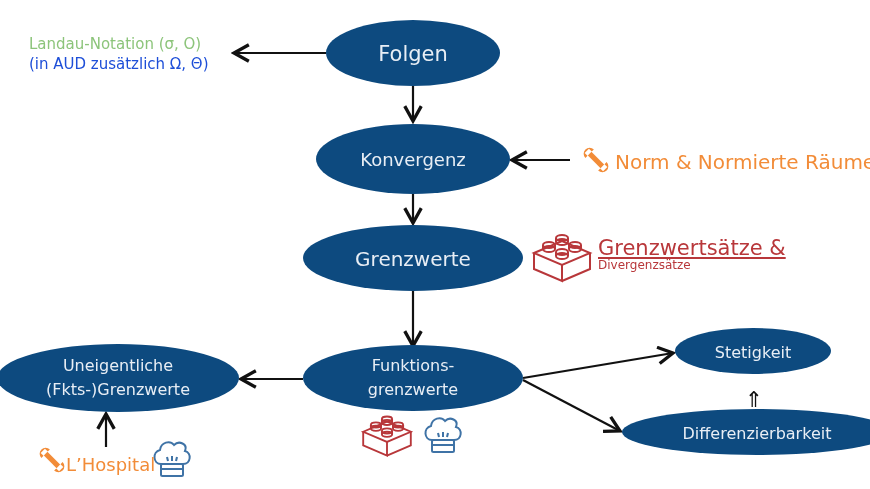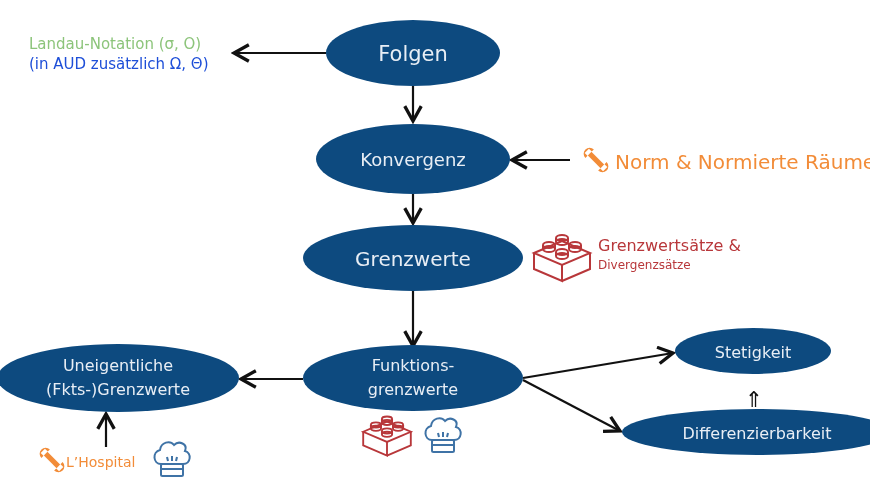--- a/index.html
+++ b/index.html
@@ -130,16 +130,16 @@
     <line x1="0" y1="-4" x2="0" y2="1"></line>
     <line x1="5" y1="-3" x2="4" y2="1"></line>
   </g>
 </svg>
 
 <div class="lbl green" style="left:29px; top:35px; font-size:15px;">Landau-Notation (σ, O)</div>
 <div class="lbl grey" style="left:29px; top:55px; font-size:15px;">(in AUD zusätzlich Ω, Θ)</div>
 
 <div class="lbl orange" style="left:615px; top:150px; font-size:20px;">Norm &amp; Normierte Räume</div>
 
-<div class="lbl red" style="left:598px; top:236px; font-size:16px;">Grenzwertsätze &amp;</div>
+<div class="lbl red" style="left:598px; top:236px; font-size:21px;text-decoration:underline;">Grenzwertsätze &amp;</div>
 <div class="lbl red" style="left:598px; top:258px; font-size:12px;">Divergenzsätze</div>
 
-<div class="lbl orange" style="left:66px; top:454px; font-size:14px;">L’Hospital</div>
+<div class="lbl orange" style="left:66px; top:454px; font-size:18px;">L’Hospital</div>
 
 </body></html>

